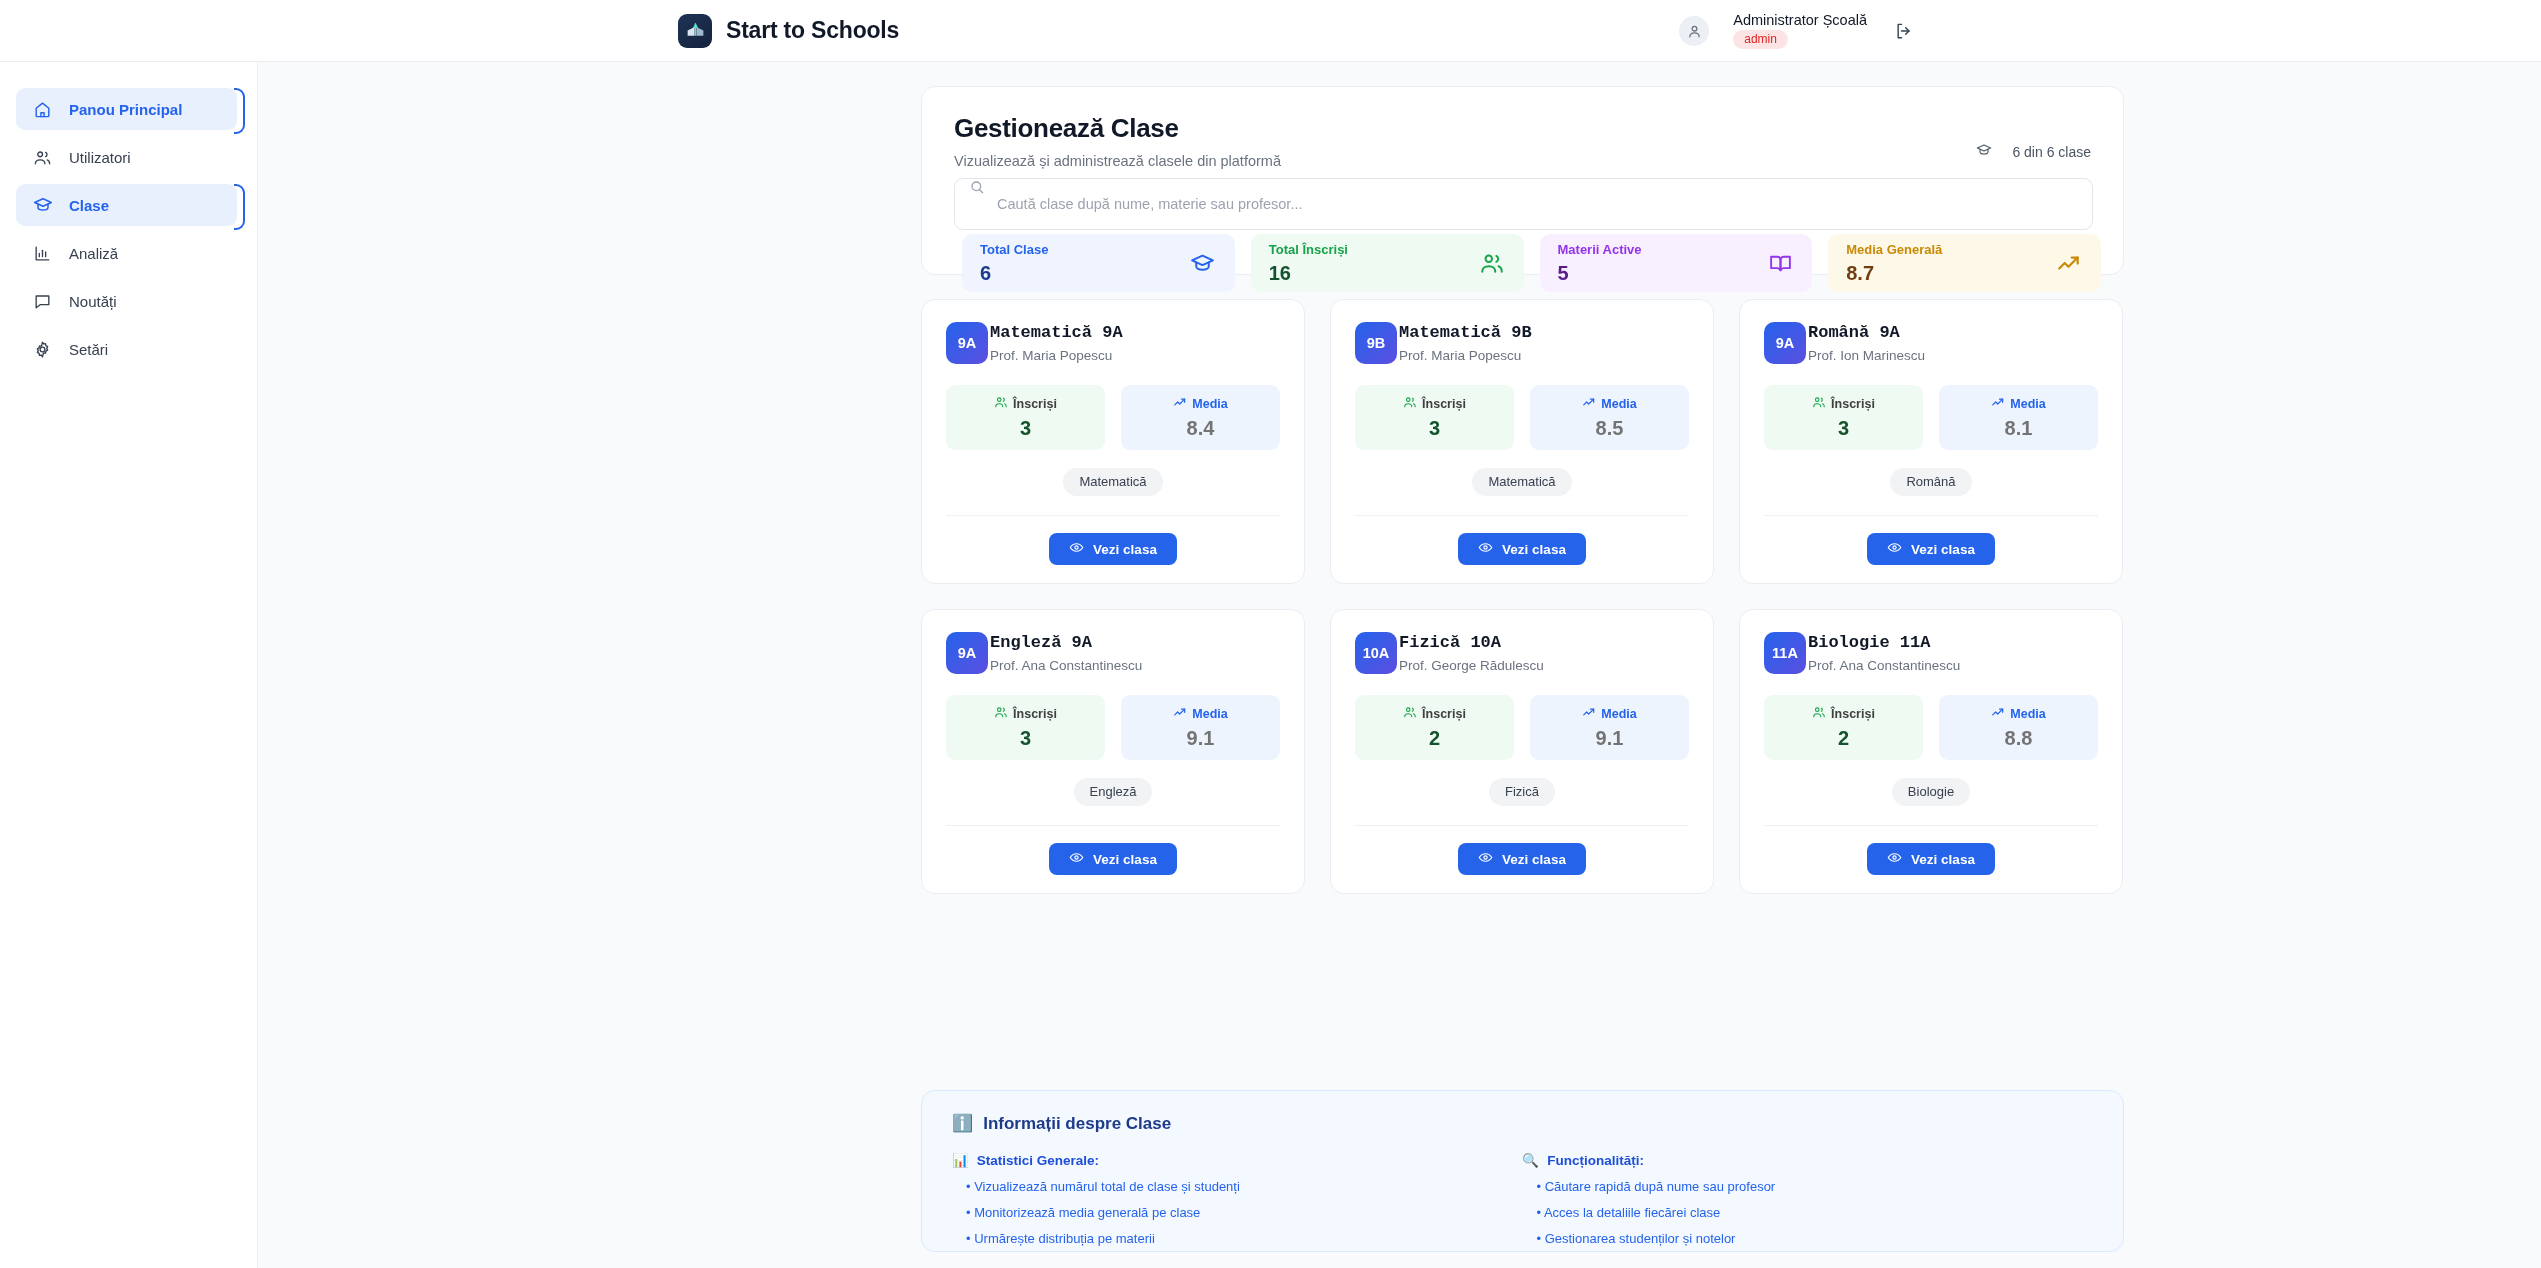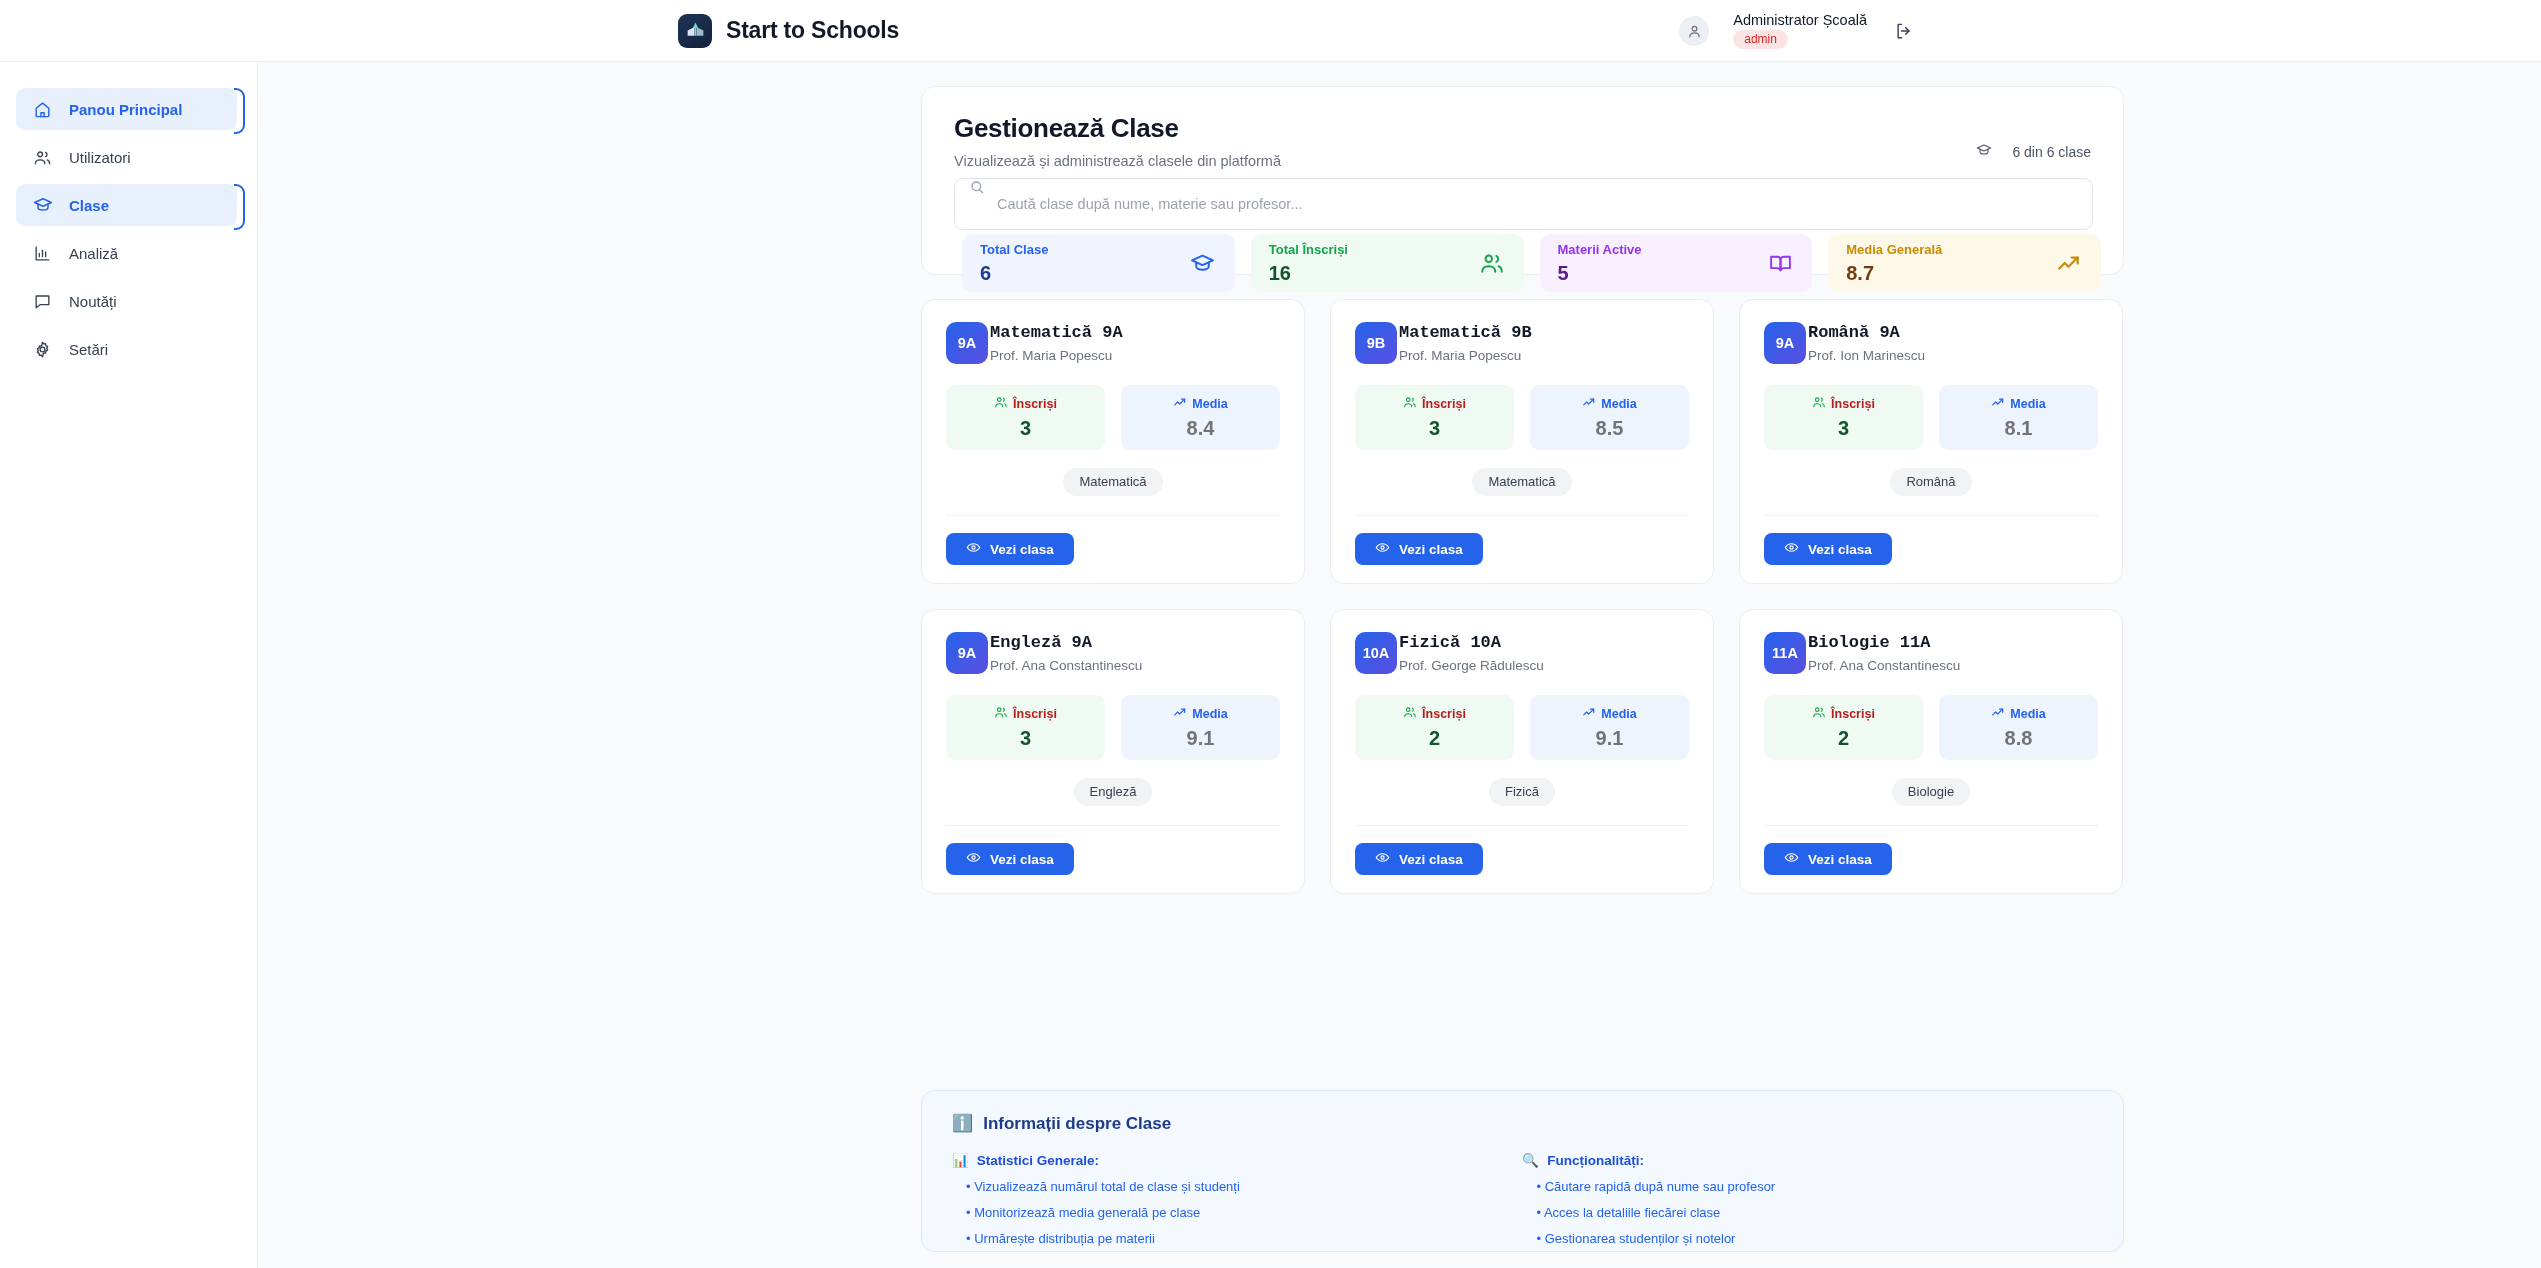--- a/index.html
+++ b/index.html
@@ -119,32 +119,32 @@
     color: #ffffff; font-size: 14.5px; font-weight: 700;
     display: flex; align-items: center; justify-content: center;
   }
   .cc-name { font-size: 17px; font-weight: 700; color: #111827; line-height: 1.2; font-family: Liberation Mono, monospace; }
   .cc-prof { font-size: 13.5px; color: #6b7280; margin-top: 4px; }
   .cc-stats { display: flex; gap: 16px; margin-top: 21px; }
   .cc-stat { flex: 1; border-radius: 9px; padding: 10px 0 12px; text-align: center; }
   .cc-stat.enrolled { background: #effaf2; }
   .cc-stat.avg { background: #eef4fe; }
   .cc-stat-lbl { font-size: 12.5px; font-weight: 600; display: flex; align-items: center; justify-content: center; gap: 5px; }
-  .cc-stat.enrolled .cc-stat-lbl { color: #b91c1c; }
+  .cc-stat.enrolled .cc-stat-lbl { color: #404040; }
   .cc-stat.avg .cc-stat-lbl { color: #2563eb; }
   .cc-stat-val { font-size: 20px; font-weight: 700; margin-top: 6px; line-height: 1; }
   .cc-stat.enrolled .cc-stat-val { color: #14532d; }
   .cc-stat.avg .cc-stat-val { color: #737373; }
   .cc-subject-row { display: flex; justify-content: center; margin-top: 18px; }
   .cc-subject {
     background: #f2f3f5; color: #374151; font-size: 13px;
     border-radius: 999px; padding: 6px 16px 7px;
   }
   .cc-divider { border-top: 1px solid #eef1f4; margin-top: 19px; }
-  .cc-btn-row { display: flex; justify-content: flex-start; margin-top: 17px; }
+  .cc-btn-row { display: flex; justify-content: center; margin-top: 17px; }
   .cc-btn {
     background: #2563eb; color: #ffffff; border: none; border-radius: 8px;
     height: 32px; padding: 0 20px; font-size: 13.5px; font-weight: 700;
     font-family: "Liberation Sans", sans-serif; cursor: pointer;
     display: flex; align-items: center; gap: 9px;
   }
 
   
   .info-panel {
     position: absolute; left: 663px; top: 1028px; width: 1203px; height: 162px;

